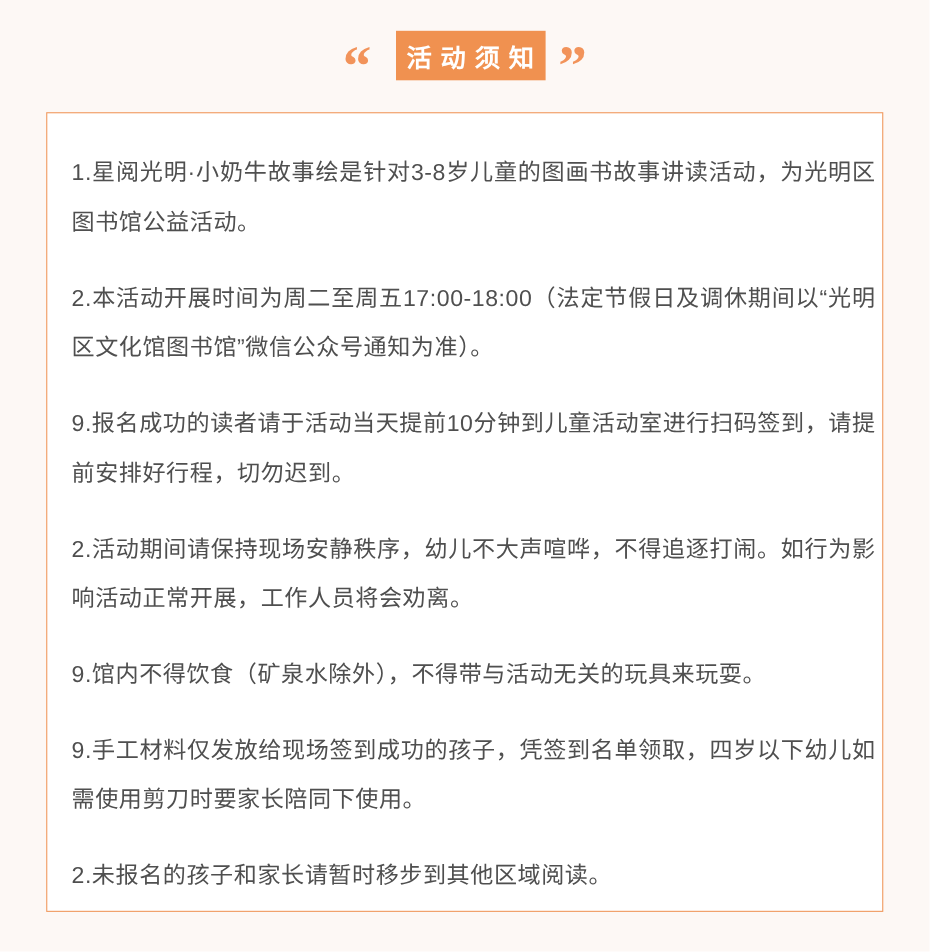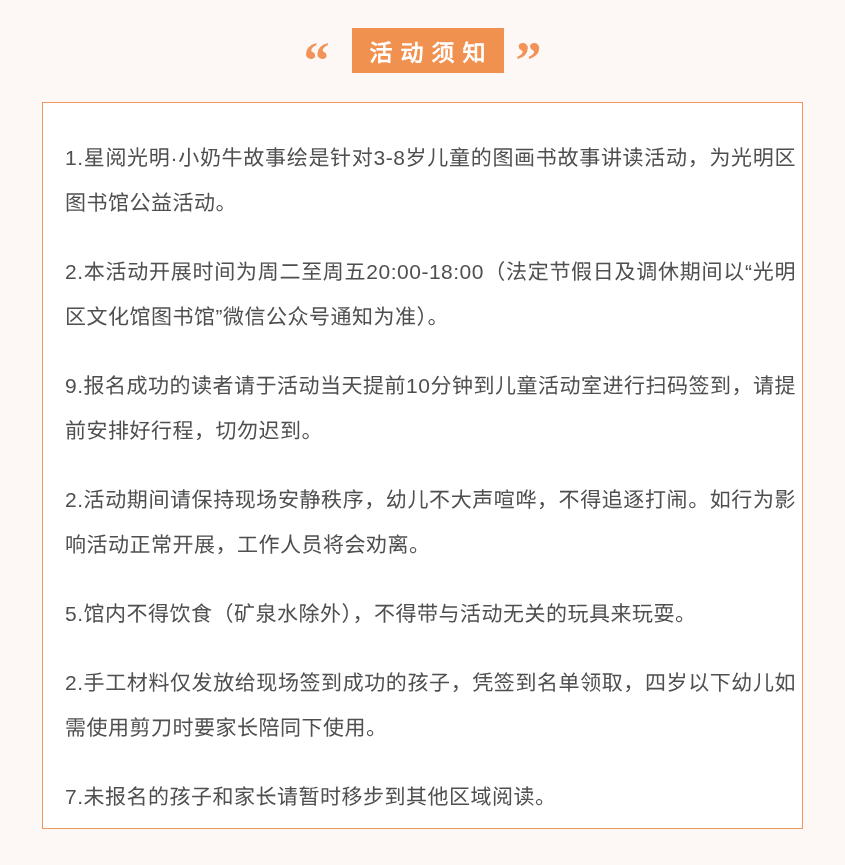--- a/index.html
+++ b/index.html
@@ -33,21 +33,21 @@
     margin-right: 22px;
     transform: translateY(10px);
   }
   .quote-close {
     margin-left: 12px;
     transform: translateY(10px);
   }
   .badge {
     background: #f09150;
     color: #ffffff;
-    width: 152px;
+    width: 136px;
     height: 45px;
     display: flex;
     align-items: center;
     justify-content: center;
     font-size: 23px;
     font-weight: bold;
     letter-spacing: 8px;
     text-indent: 8px;
   }
   .notice-box {
@@ -74,19 +74,19 @@
 <body>
 
 <div class="header">
   <span class="quote quote-open">“</span>
   <div class="badge">活动须知</div>
   <span class="quote quote-close">”</span>
 </div>
 
 <div class="notice-box">
   <p>1.星阅光明·小奶牛故事绘是针对3-8岁儿童的图画书故事讲读活动，为光明区图书馆公益活动。</p>
-  <p>2.本活动开展时间为周二至周五20:00-18:00（法定节假日及调休期间以“光明区文化馆图书馆”微信公众号通知为准）。</p>
+  <p>2.本活动开展时间为周二至周五17:00-18:00（法定节假日及调休期间以“光明区文化馆图书馆”微信公众号通知为准）。</p>
   <p>9.报名成功的读者请于活动当天提前10分钟到儿童活动室进行扫码签到，请提前安排好行程，切勿迟到。</p>
   <p>2.活动期间请保持现场安静秩序，幼儿不大声喧哗，不得追逐打闹。如行为影响活动正常开展，工作人员将会劝离。</p>
-  <p>5.馆内不得饮食（矿泉水除外），不得带与活动无关的玩具来玩耍。</p>
-  <p>2.手工材料仅发放给现场签到成功的孩子，凭签到名单领取，四岁以下幼儿如需使用剪刀时要家长陪同下使用。</p>
-  <p>7.未报名的孩子和家长请暂时移步到其他区域阅读。</p>
+  <p>9.馆内不得饮食（矿泉水除外），不得带与活动无关的玩具来玩耍。</p>
+  <p>9.手工材料仅发放给现场签到成功的孩子，凭签到名单领取，四岁以下幼儿如需使用剪刀时要家长陪同下使用。</p>
+  <p>2.未报名的孩子和家长请暂时移步到其他区域阅读。</p>
 </div>
 
 </body></html>

